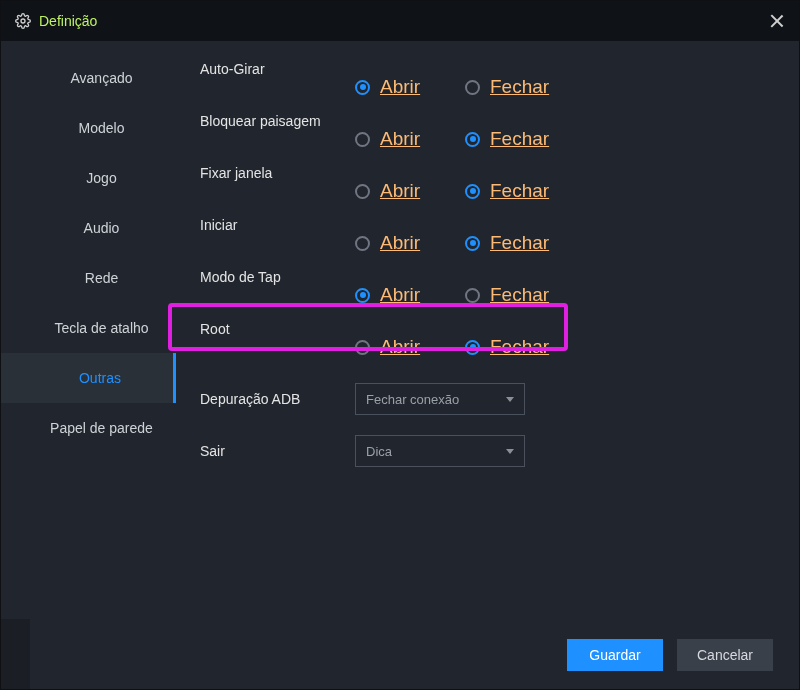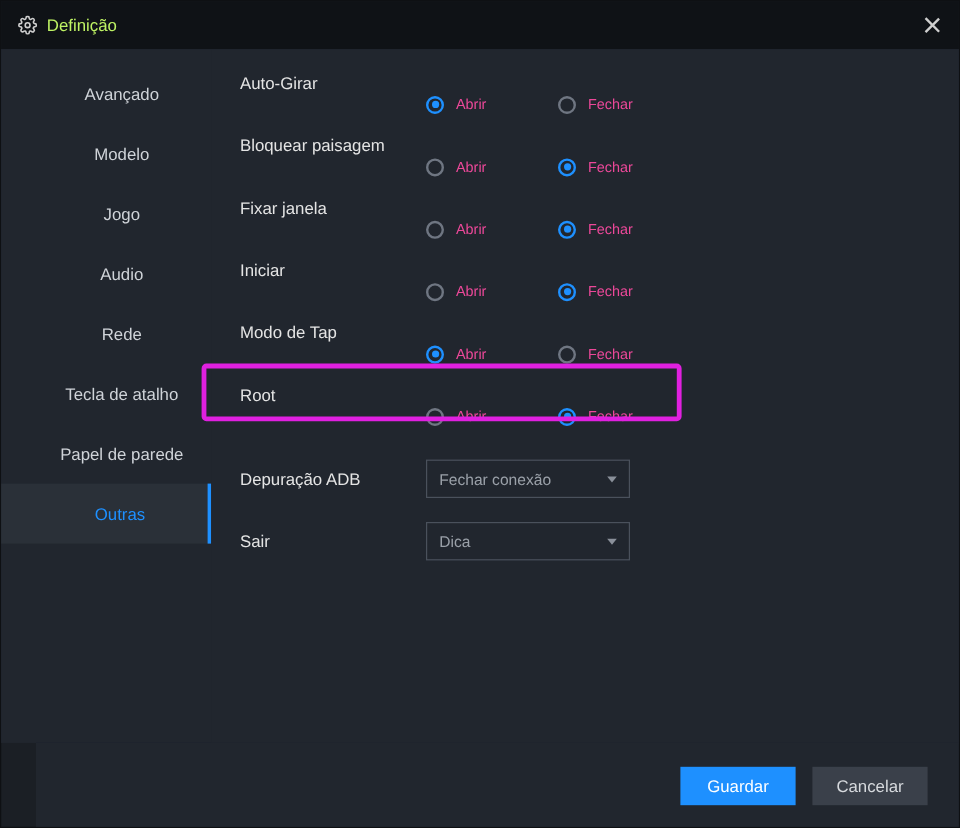--- a/index.html
+++ b/index.html
@@ -96,21 +96,21 @@
   .radio-option.selected .radio-circle {
     border-color: #1e90ff;
   }
   .radio-option.selected .radio-circle::after {
     content: ""; position: absolute;
     left: 2.5px; top: 2.5px;
     width: 6px; height: 6px;
     border-radius: 50%;
     background: #1e90ff;
   }
-  .radio-text { color: #ec4899; font-size: 12px; }
+  .radio-text { color: #fdba74; font-size: 19px; text-decoration: underline; }
 
   .highlight-box {
     position: absolute;
     border: 4px solid #e020e0;
     border-radius: 4px;
     pointer-events: none;
   }
 
   .select-row {
     display: flex; align-items: center;
@@ -183,25 +183,25 @@
         </div>
         <div class="sidebar-item">
           <span>Audio</span>
         </div>
         <div class="sidebar-item">
           <span>Rede</span>
         </div>
         <div class="sidebar-item">
           <span>Tecla de atalho</span>
         </div>
-        <div class="sidebar-item">
-          <span>Papel de parede</span>
-        </div>
         <div class="sidebar-item active">
           <span>Outras</span>
+        </div>
+        <div class="sidebar-item">
+          <span>Papel de parede</span>
         </div>
       </div>
 
     <div class="content" id="content">
         <div class="setting-row">
           <div class="setting-label">Auto-Girar</div>
           <div class="radio-group">
             <div class="radio-option selected">
               <div class="radio-circle"></div>
               <span class="radio-text">Abrir</span>

